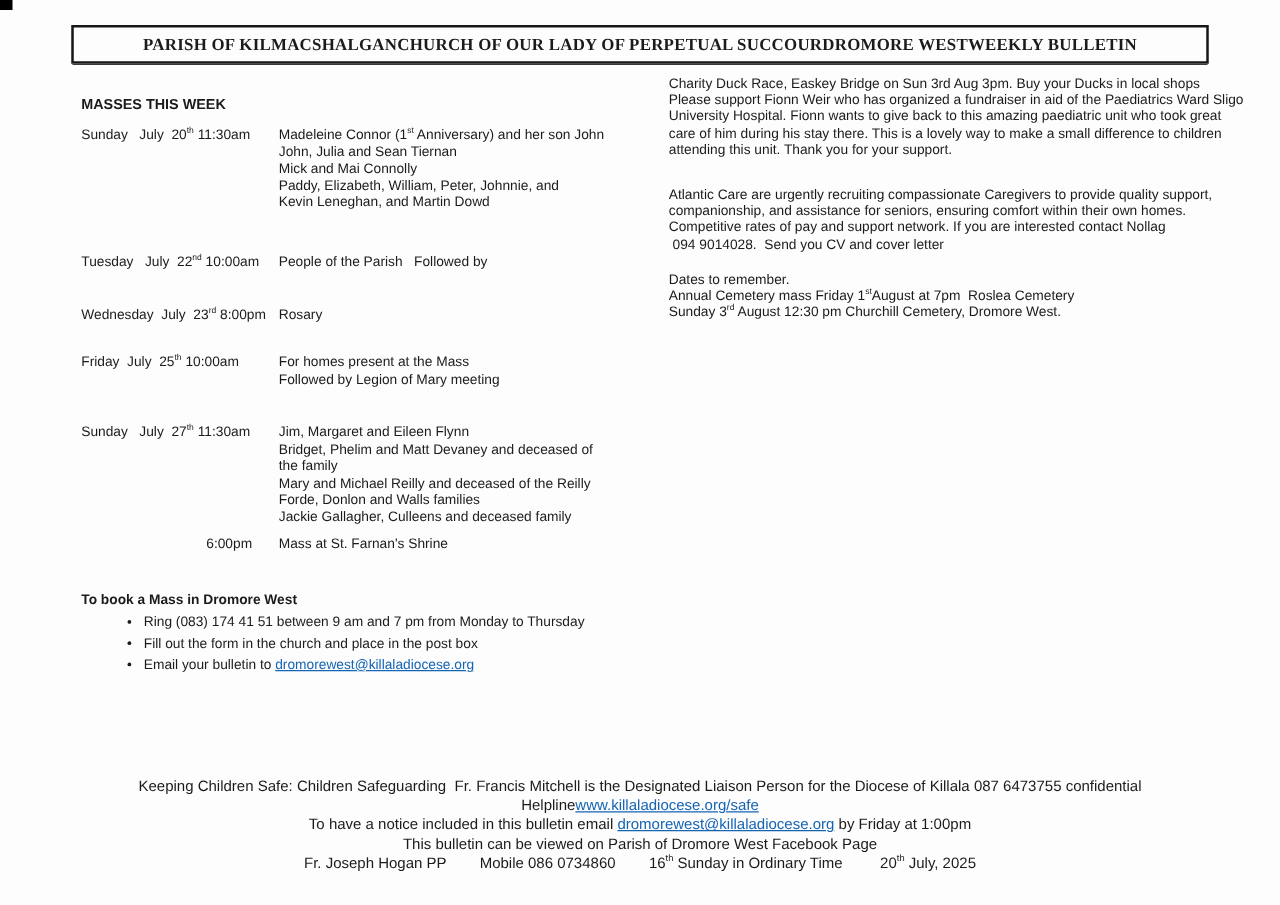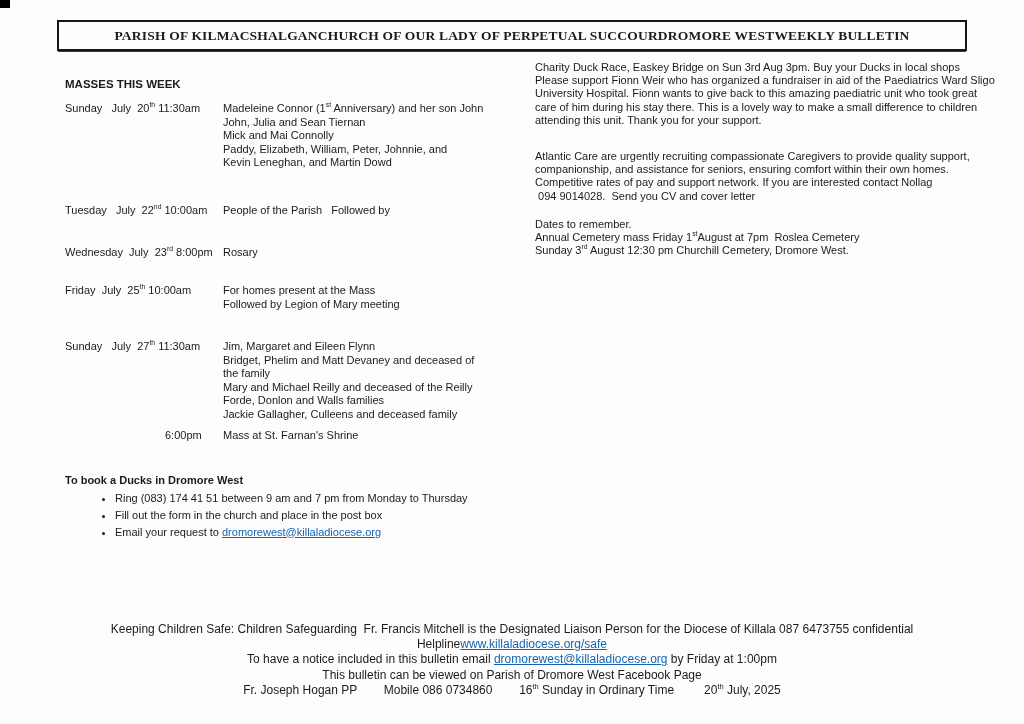--- a/index.html
+++ b/index.html
@@ -80,25 +80,25 @@
         <div class="mass-date"><span>Sunday   July  27<sup>th</sup> 11:30am</span></div>
         <div class="mass-details"><div class="mass-line"><span>Jim, Margaret and Eileen Flynn</span></div><div class="mass-line"><span>Bridget, Phelim and Matt Devaney and deceased of</span></div><div class="mass-line"><span>the family</span></div><div class="mass-line"><span>Mary and Michael Reilly and deceased of the Reilly</span></div><div class="mass-line"><span>Forde, Donlon and Walls families</span></div><div class="mass-line"><span>Jackie Gallagher, Culleens and deceased family</span></div></div>
       </div>
       <div class="mass-entry">
         <div class="mass-date"><span>6:00pm</span></div>
         <div class="mass-details"><div class="mass-line"><span>Mass at St. Farnan's Shrine</span></div></div>
       </div>
     </div>
 
   <div class="booking">
-    <div class="b-head">To book a Ducks in Dromore West</div>
+    <div class="b-head">To book a Mass in Dromore West</div>
     <ul id="booking-list">
         <li><span>Ring (083) 174 41 51 between 9 am and 7 pm from Monday to Thursday</span></li>
         <li><span>Fill out the form in the church and place in the post box</span></li>
-        <li><span>Email your request to </span><a class="link" href="#">dromorewest@killaladiocese.org</a></li>
+        <li><span>Email your bulletin to </span><a class="link" href="#">dromorewest@killaladiocese.org</a></li>
       </ul>
   </div>
 
 
   <div class="notices" id="notices">
       <div class="notice"><div><span class="b">Charity Duck Race</span><span>, Easkey Bridge on Sun 3rd Aug 3pm. Buy your Ducks in local shops Please support Fionn Weir who has organized a fundraiser in aid of the Paediatrics Ward Sligo University Hospital. Fionn wants to give back to this amazing paediatric unit who took great care of him during his stay there. This is a lovely way to make a small difference to children attending this unit. Thank you for your support.</span></div></div>
       <div class="notice"><div><span class="b">Atlantic Care</span><span> are urgently recruiting compassionate Caregivers to provide quality support, companionship, and assistance for seniors, ensuring comfort within their own homes. Competitive rates of pay and support network. If you are interested contact Nollag
  094 9014028.  Send you CV and cover letter</span></div></div>
       <div class="notice"><div><span class="b">Dates to remember</span><span>.</span></div><div><span>Annual Cemetery mass Friday 1<sup>st</sup>August at 7pm  Roslea Cemetery</span></div><div><span>Sunday 3<sup>rd</sup> August 12:30 pm Churchill Cemetery, Dromore West.</span></div></div>
     </div>

